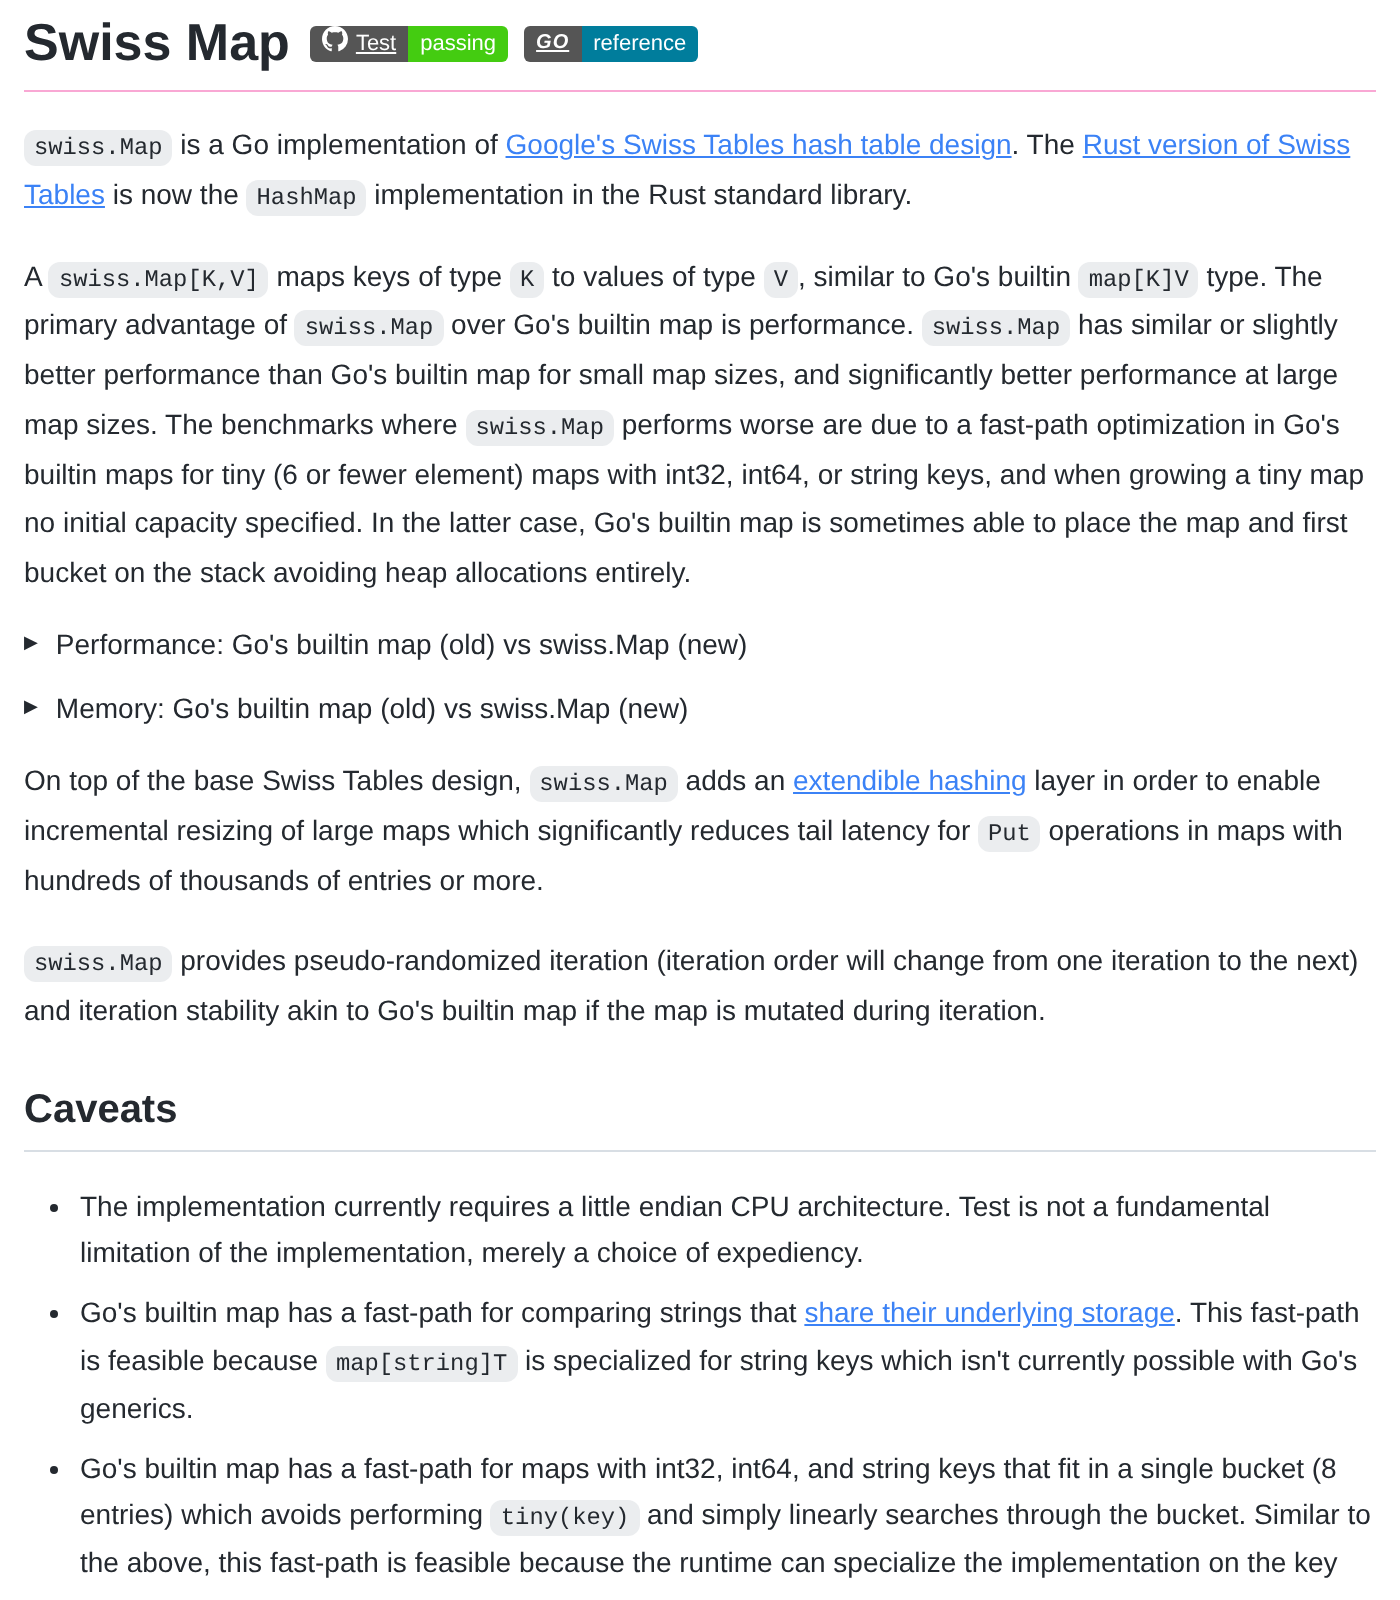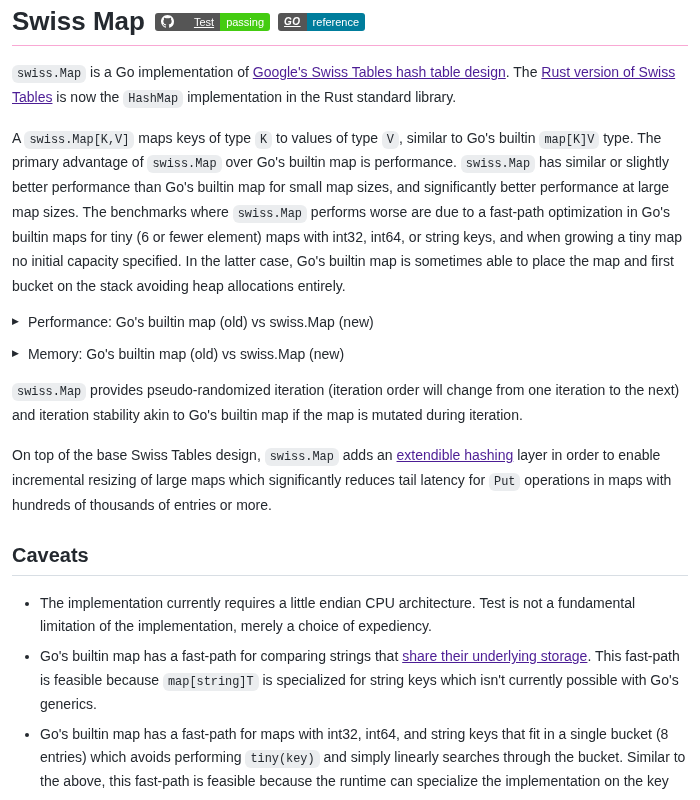--- a/index.html
+++ b/index.html
@@ -31,22 +31,21 @@
     overflow: hidden;
     color: #ffffff;
     line-height: 18px;
     height: 18px;
     cursor: pointer;
   }
   .badge-left {
     background: #555555;
     padding: 0 6px;
     display: inline-flex;
-    align-items: center;
-    gap: 20px;
+    gap: 4px;
     text-decoration: underline;
   }
   .badge-right { padding: 0 6px; }
   .bg-green { background: #44cc11; }
   .bg-teal { background: #007d9c; }
   .gh-mark { width: 13px; height: 13px; fill: #ffffff; }
   .go-logo {
     font-weight: 700;
     font-style: italic;
     font-size: 10px;
@@ -58,21 +57,21 @@
     margin-bottom: 16px;
   }
   code.ic {
     font-family: Liberation Mono, monospace;
     font-size: 85%;
     background: rgba(175,184,193,0.25);
     padding: 2px 5px;
     border-radius: 6px;
     white-space: nowrap;
   }
-  a.lk { color: #4c1d95; text-decoration: underline; cursor: pointer; }
+  a.lk { color: #3b82f6; text-decoration: underline; cursor: pointer; }
   .details-row {
     font-size: 14px;
     margin: 16px 0;
     cursor: pointer;
     display: flex;
     align-items: center;
   }
   .tri {
     font-size: 9px;
     margin-right: 9px;
@@ -130,23 +129,23 @@
   <div class="details-row">
     <span class="tri">▶</span>
     <span>Performance: Go's builtin map (old) vs swiss.Map (new)</span>
   </div>
 
   <div class="details-row">
     <span class="tri">▶</span>
     <span>Memory: Go's builtin map (old) vs swiss.Map (new)</span>
   </div>
 
+  <p>On top of the base Swiss Tables design, <code class="ic">swiss.Map</code> adds an <a class="lk" href="#">extendible hashing</a> layer in order to enable incremental resizing of large maps which significantly reduces tail latency for <code class="ic">Put</code> operations in maps with hundreds of thousands of entries or more.</p>
+
   <p><code class="ic">swiss.Map</code> provides pseudo-randomized iteration (iteration order will change from one iteration to the next) and iteration stability akin to Go's builtin map if the map is mutated during iteration.</p>
-
-  <p>On top of the base Swiss Tables design, <code class="ic">swiss.Map</code> adds an <a class="lk" href="#">extendible hashing</a> layer in order to enable incremental resizing of large maps which significantly reduces tail latency for <code class="ic">Put</code> operations in maps with hundreds of thousands of entries or more.</p>
 
   <h2 class="section">Caveats</h2>
 
   <ul class="md-list">
     <li>The implementation currently requires a little endian CPU architecture. Test is not a fundamental limitation of the implementation, merely a choice of expediency.</li>
     <li>Go's builtin map has a fast-path for comparing strings that <a class="lk" href="#">share their underlying storage</a>. This fast-path is feasible because <code class="ic">map[string]T</code> is specialized for string keys which isn't currently possible with Go's generics.</li>
     <li>Go's builtin map has a fast-path for maps with int32, int64, and string keys that fit in a single bucket (8 entries) which avoids performing <code class="ic">tiny(key)</code> and simply linearly searches through the bucket. Similar to the above, this fast-path is feasible because the runtime can specialize the implementation on the key type.</li>
   </ul>
 
 </div>

